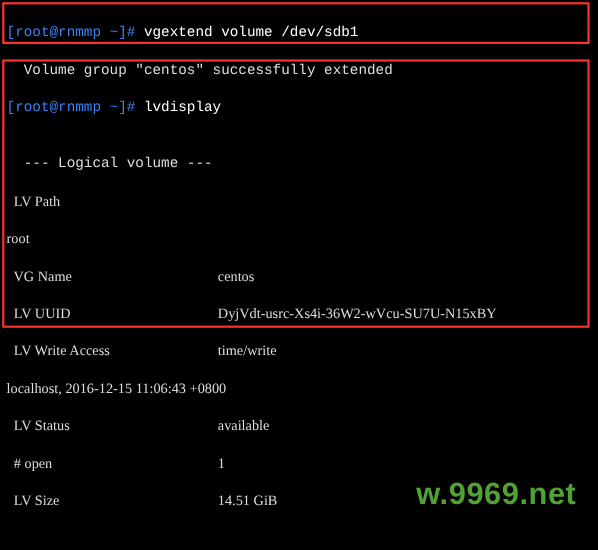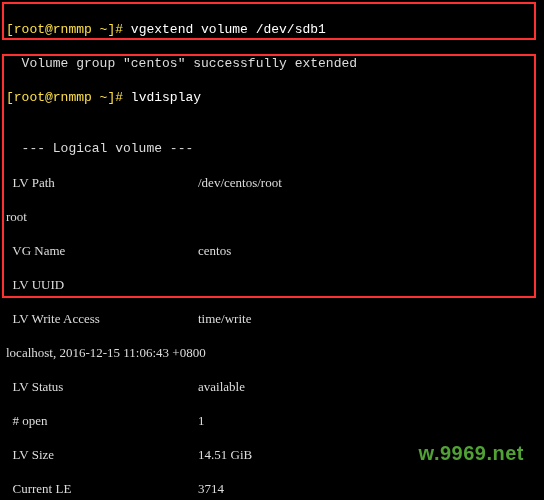--- a/index.html
+++ b/index.html
@@ -12,63 +12,62 @@
     width: 544px;
     height: 500px;
     overflow: hidden;
     position: relative;
   }
   .terminal {
     padding: 4px 6px;
     line-height: 17px;
     white-space: pre;
   }
-  .prompt-user { color: #fde047; }
+  .prompt-user { color: #3b82f6; }
   .prompt-cmd { color: #fff; }
   .output { color: #ddd; }
   .box {
     border: 2px solid #ff3030;
     position: absolute;
     pointer-events: none;
   }
   .box1 { left: 2px; top: 2px; width: 530px; height: 34px; }
   .box2 { left: 2px; top: 54px; width: 530px; height: 240px; }
   .row { display: flex; font-family: Liberation Serif, serif; }
   .label { width: 192px; flex-shrink: 0; }
   .watermark {
     position: absolute;
     right: 20px;
     bottom: 35px;
     color: #5fbf3f;
-    font-size: 20px;
+    font-size: 28px;
     font-family: Arial, sans-serif;
     font-weight: bold;
     opacity: 0.85;
     letter-spacing: 0.5px;
   }
 </style>
 </head>
 <body>
 
 <div class="terminal">
 <div><span class="prompt-user">[root@rnmmp ~]# </span><span class="prompt-cmd">vgextend volume /dev/sdb1</span></div>
 <div class="output">  Volume group "centos" successfully extended</div>
 <div><span class="prompt-user">[root@rnmmp ~]# </span><span class="prompt-cmd">lvdisplay</span></div>
 
 <div class="output">  --- Logical volume ---</div>
-<div class="row output"><span class="label">  LV Path</span><span>/dev/centos/root</span></div>
+<div class="row output"><span class="label">  LV Path</span></div>
 <div class="row output"><span>root</span></div>
 <div class="row output"><span class="label">  VG Name</span><span>centos</span></div>
-<div class="row output"><span class="label">  LV UUID</span></div>
+<div class="row output"><span class="label">  LV UUID</span><span>DyjVdt-usrc-Xs4i-36W2-wVcu-SU7U-N15xBY</span></div>
 <div class="row output"><span class="label">  LV Write Access</span><span>time/write</span></div>
 <div class="row output"><span>localhost, 2016-12-15 11:06:43 +0800</span></div>
 <div class="row output"><span class="label">  LV Status</span><span>available</span></div>
 <div class="row output"><span class="label">  # open</span><span>1</span></div>
 <div class="row output"><span class="label">  LV Size</span><span>14.51 GiB</span></div>
-<div class="row output"><span class="label">  Current LE</span><span>3714</span></div>
 
 
 
 
 
 
 
 
 
 

